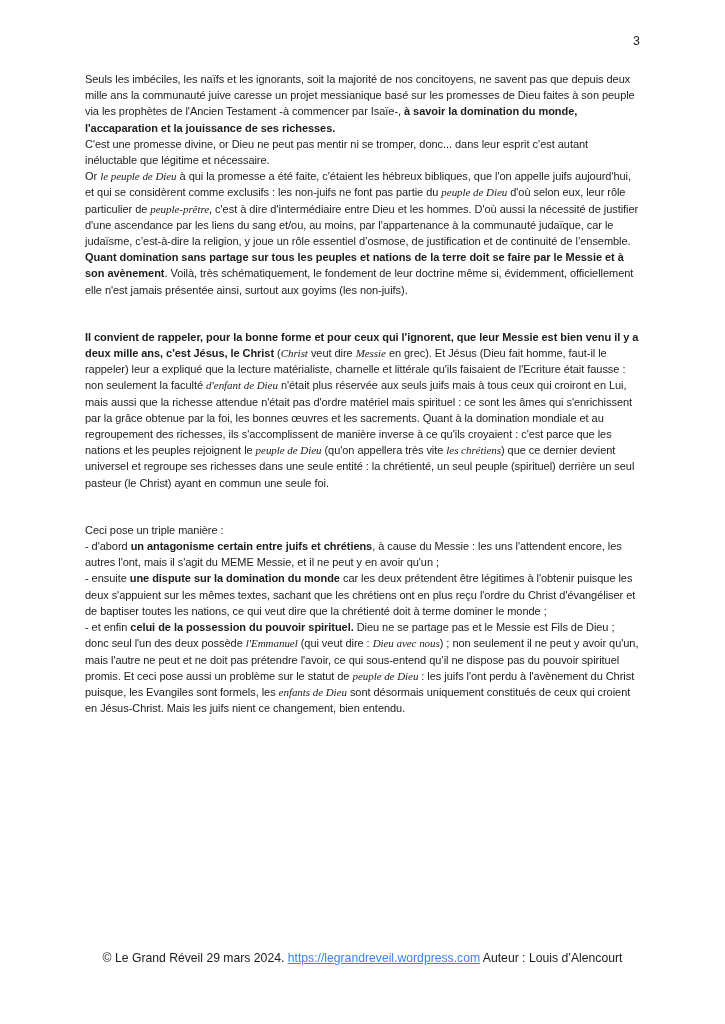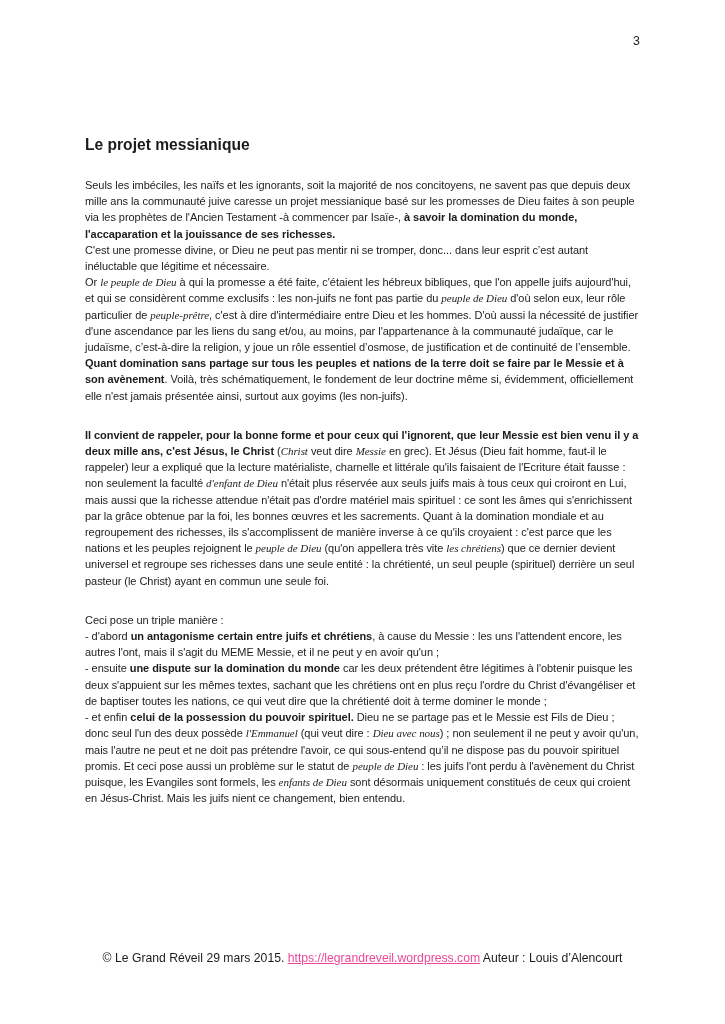--- a/index.html
+++ b/index.html
@@ -27,49 +27,48 @@
     font-weight: bold;
     line-height: 20px;
   }
   .doc-body {
     margin-top: 22px;
     font-size: 11px;
     line-height: 16.2px;
     letter-spacing: -0.05px;
   }
   .doc-body p.para { margin: 0; }
-  .doc-body p.para.gap { margin-top: 23px; }
+  .doc-body p.para.gap { margin-top: 31px; }
   .b { font-weight: bold; }
   .i { font-style: italic; font-family: Liberation Serif, serif; }
   .footer {
     position: absolute;
     left: 0; right: 0;
     bottom: 58px;
     text-align: center;
     font-size: 12.2px;
     line-height: 16px;
   }
   .footer a {
     text-decoration: underline;
     cursor: pointer;
   }
 </style>
 </head>
 <body>
 
 <div class="page" style="background: rgb(255, 255, 255); color: rgb(28, 28, 28);">
   <div class="page-number">3</div>
-  <h1 class="doc-title" style="margin-bottom:0;">Le projet messianique</h1>
   <div class="doc-body">
       <p class="para"><span>Seuls les imbéciles, les naïfs et les ignorants, soit la majorité de nos concitoyens, ne savent pas que depuis deux mille ans la communauté juive caresse un projet messianique basé sur les promesses de Dieu faites à son peuple via les prophètes de l'Ancien Testament -à commencer par Isaïe-, </span><span class="b">à savoir la domination du monde, l'accaparation et la jouissance de ses richesses.</span></p>
       <p class="para"><span>C'est une promesse divine, or Dieu ne peut pas mentir ni se tromper, donc... dans leur esprit c’est autant inéluctable que légitime et nécessaire.</span></p>
       <p class="para"><span>Or </span><span class="i">le peuple de Dieu</span><span> à qui la promesse a été faite, c'étaient les hébreux bibliques, que l'on appelle juifs aujourd'hui, et qui se considèrent comme exclusifs : les non-juifs ne font pas partie du </span><span class="i">peuple de Dieu</span><span> d'où selon eux, leur rôle particulier de </span><span class="i">peuple-prêtre</span><span>, c'est à dire d'intermédiaire entre Dieu et les hommes. D'où aussi la nécessité de justifier d'une ascendance par les liens du sang et/ou, au moins, par l'appartenance à la communauté judaïque, car le judaïsme, c’est-à-dire la religion, y joue un rôle essentiel d’osmose, de justification et de continuité de l’ensemble.</span></p>
       <p class="para"><span class="b">Quant domination sans partage sur tous les peuples et nations de la terre doit se faire par le Messie et à son avènement</span><span>. Voilà, très schématiquement, le fondement de leur doctrine même si, évidemment, officiellement elle n'est jamais présentée ainsi, surtout aux goyims (les non-juifs).</span></p>
       <p class="para gap"><span class="b">Il convient de rappeler, pour la bonne forme et pour ceux qui l'ignorent, que leur Messie est bien venu il y a deux mille ans, c'est Jésus, le Christ</span><span> (</span><span class="i">Christ</span><span> veut dire </span><span class="i">Messie</span><span> en grec). Et Jésus (Dieu fait homme, faut-il le rappeler) leur a expliqué que la lecture matérialiste, charnelle et littérale qu'ils faisaient de l'Ecriture était fausse : non seulement la faculté </span><span class="i">d'enfant de Dieu</span><span> n'était plus réservée aux seuls juifs mais à tous ceux qui croiront en Lui, mais aussi que la richesse attendue n'était pas d'ordre matériel mais spirituel : ce sont les âmes qui s'enrichissent par la grâce obtenue par la foi, les bonnes œuvres et les sacrements. Quant à la domination mondiale et au regroupement des richesses, ils s'accomplissent de manière inverse à ce qu'ils croyaient : c'est parce que les nations et les peuples rejoignent le </span><span class="i">peuple de Dieu</span><span> (qu'on appellera très vite </span><span class="i">les chrétiens</span><span>) que ce dernier devient universel et regroupe ses richesses dans une seule entité : la chrétienté, un seul peuple (spirituel) derrière un seul pasteur (le Christ) ayant en commun une seule foi.</span></p>
       <p class="para gap"><span>Ceci pose un triple manière :</span></p>
       <p class="para"><span>- d'abord </span><span class="b">un antagonisme certain entre juifs et chrétiens</span><span>, à cause du Messie : les uns l'attendent encore, les autres l'ont, mais il s'agit du MEME Messie, et il ne peut y en avoir qu'un ;</span></p>
       <p class="para"><span>- ensuite </span><span class="b">une dispute sur la domination du monde</span><span> car les deux prétendent être légitimes à l'obtenir puisque les deux s'appuient sur les mêmes textes, sachant que les chrétiens ont en plus reçu l'ordre du Christ d'évangéliser et de baptiser toutes les nations, ce qui veut dire que la chrétienté doit à terme dominer le monde ;</span></p>
       <p class="para"><span>- et enfin </span><span class="b">celui de la possession du pouvoir spirituel.</span><span> Dieu ne se partage pas et le Messie est Fils de Dieu ; donc seul l'un des deux possède </span><span class="i">l'Emmanuel</span><span> (qui veut dire : </span><span class="i">Dieu avec nous</span><span>) ; non seulement il ne peut y avoir qu'un, mais l'autre ne peut et ne doit pas prétendre l'avoir, ce qui sous-entend qu’il ne dispose pas du pouvoir spirituel promis. Et ceci pose aussi un problème sur le statut de </span><span class="i">peuple de Dieu</span><span> : les juifs l'ont perdu à l'avènement du Christ puisque, les Evangiles sont formels, les </span><span class="i">enfants de Dieu</span><span> sont désormais uniquement constitués de ceux qui croient en Jésus-Christ. Mais les juifs nient ce changement, bien entendu.</span></p>
     </div>
   <div class="footer">
-    <span>© Le Grand Réveil 29 mars 2015. </span><a style="color: #ec4899;">https://legrandreveil.wordpress.com</a><span> Auteur : Louis d’Alencourt</span>
+    <span>© Le Grand Réveil 29 mars 2024. </span><a style="color: #3b82f6;">https://legrandreveil.wordpress.com</a><span> Auteur : Louis d’Alencourt</span>
   </div>
 </div>
 
 </body></html>

